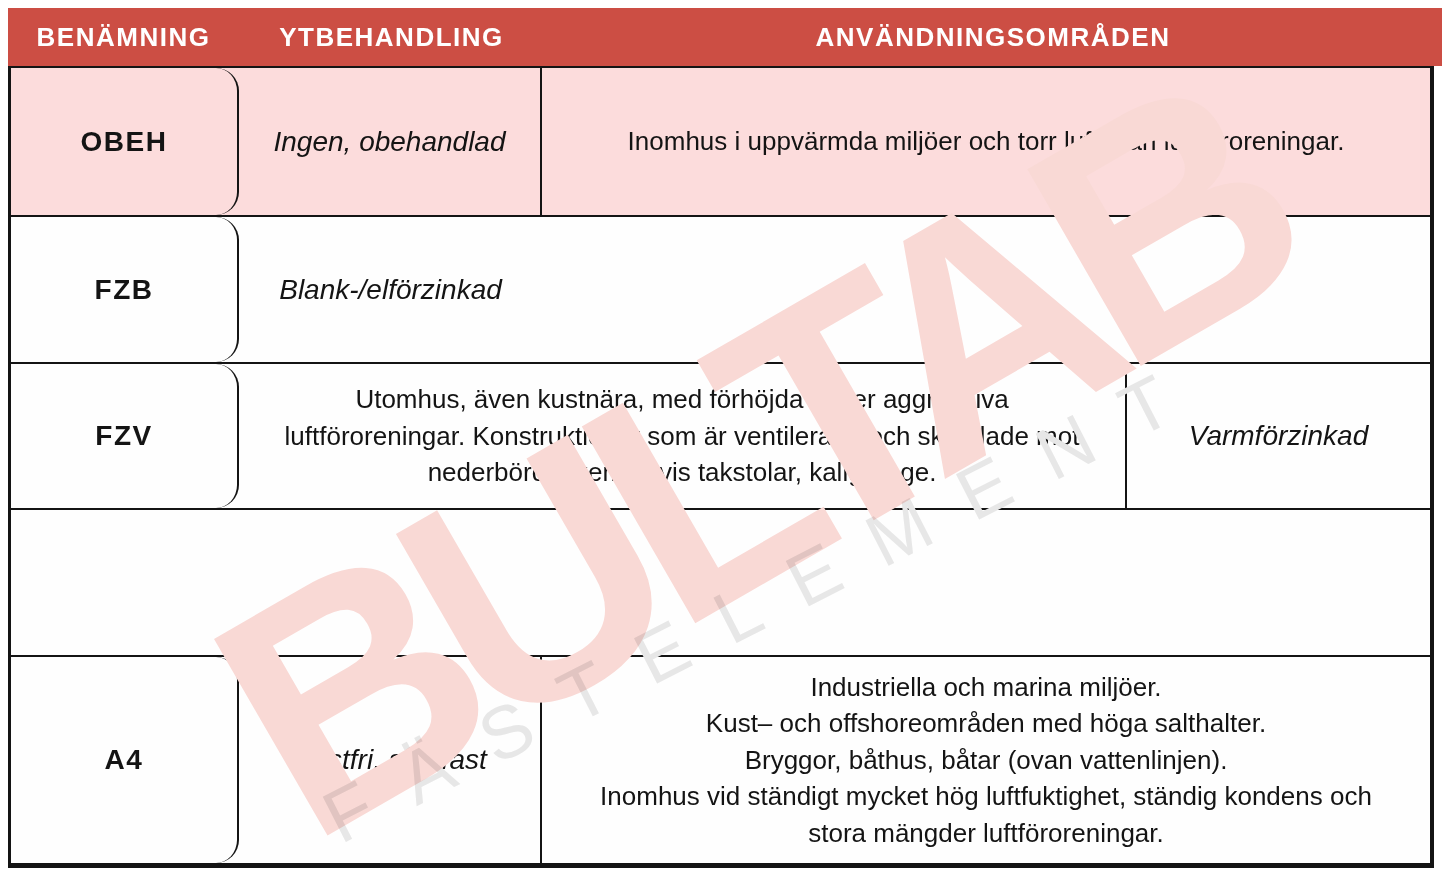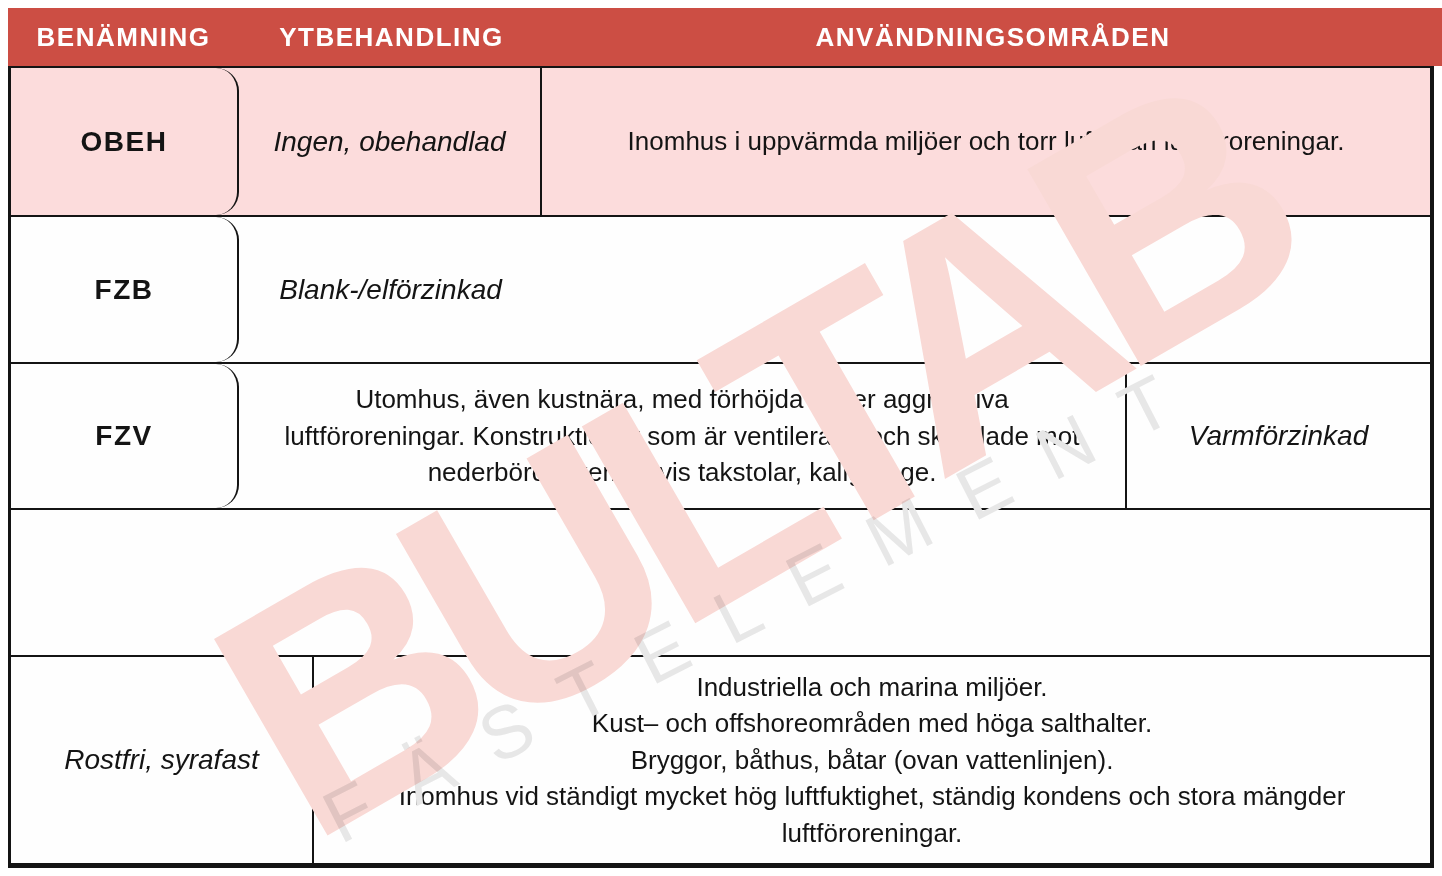--- a/index.html
+++ b/index.html
@@ -166,20 +166,23 @@
     </div>
     <div class="cell c2">
       <span class="treatment">Varmförzinkad</span>
     </div>
   </div>
 
   <div class="row r4">
   </div>
 
   <div class="row r5">
+    <div class="cell c1">
+      <span class="designation">A4</span>
+    </div>
     <div class="cell c2">
       <span class="treatment">Rostfri, syrafast</span>
     </div>
     <div class="cell c3">
       <span class="usage">Industriella och marina miljöer.
 Kust– och offshoreområden med höga salthalter.
 Bryggor, båthus, båtar (ovan vattenlinjen).
 Inomhus vid ständigt mycket hög luftfuktighet, ständig kondens och stora mängder luftföroreningar.</span>
     </div>
   </div>

